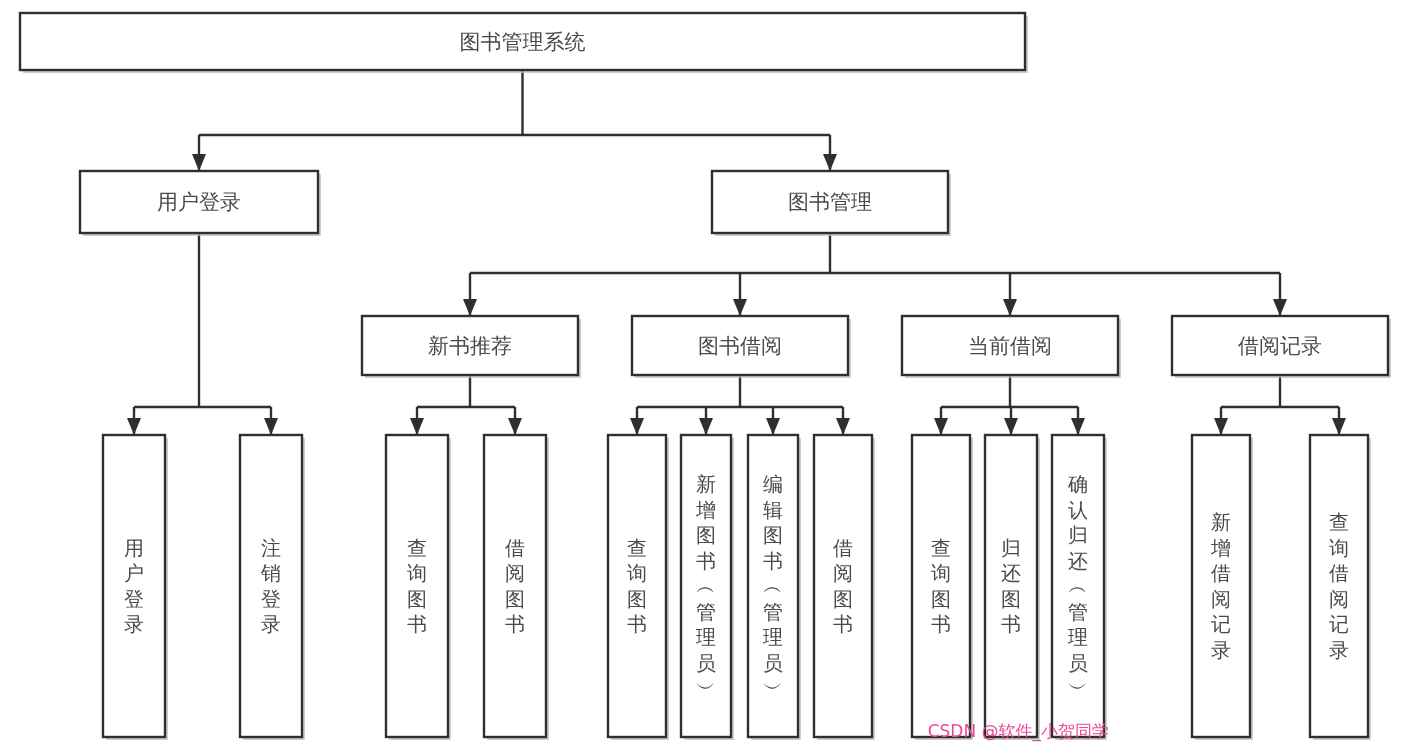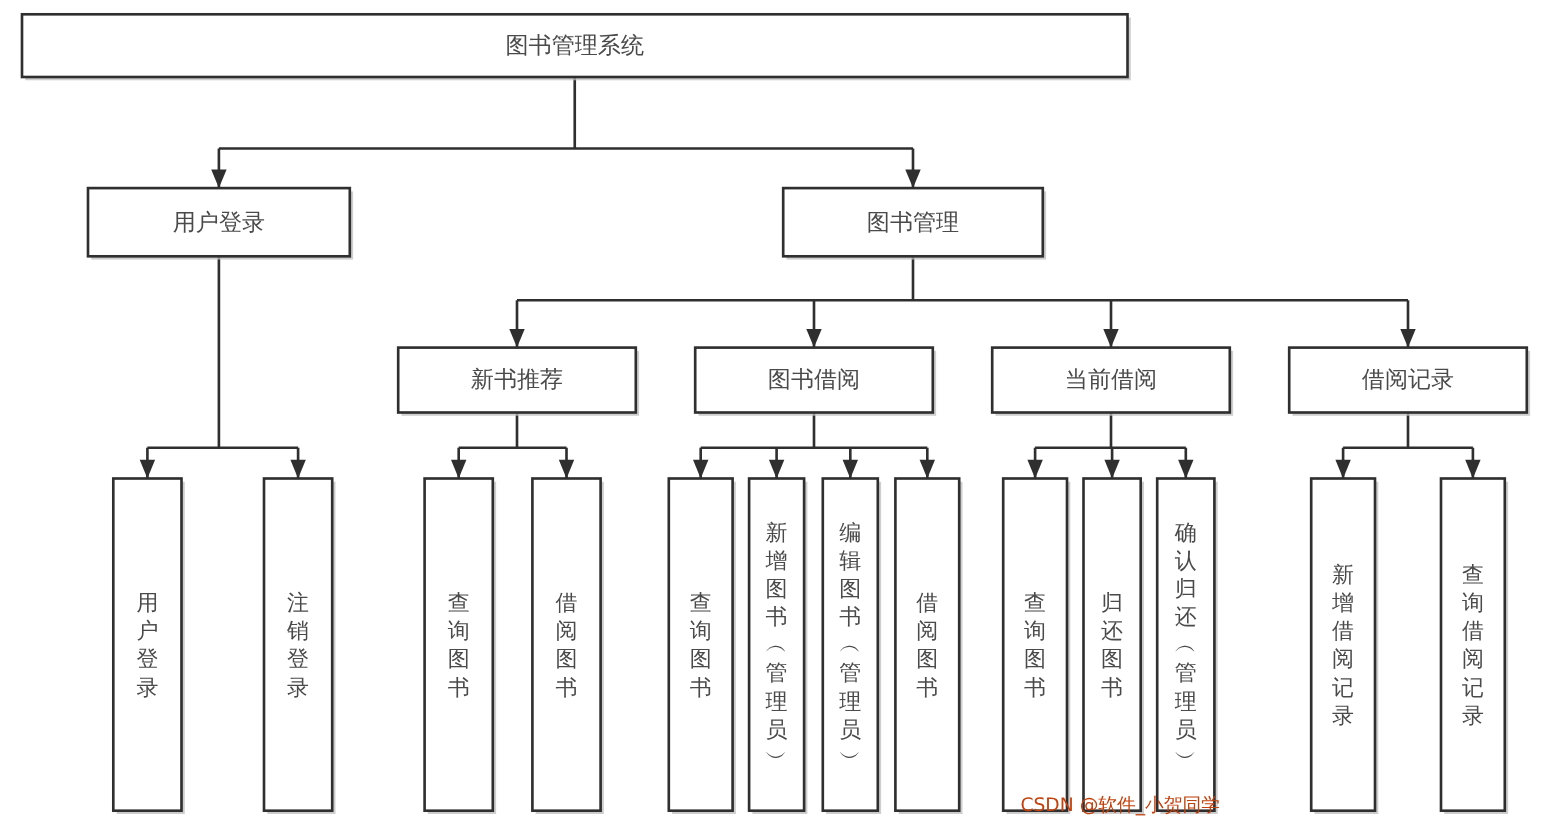--- a/index.html
+++ b/index.html
@@ -23,21 +23,21 @@
   }
   .leaf-label{
     font-family:"DejaVu Sans","Liberation Sans",sans-serif;
     fill:#4a4a4a;font-size:20px;text-anchor:middle;
   }
   .leaf-label tspan{letter-spacing:0px;}
 
   .watermark{
     position:absolute;right:8px;bottom:4px;
     font-family:"DejaVu Sans","Liberation Sans",sans-serif;
-    font-size:17px;color:#c2410c;white-space:nowrap;
+    font-size:17px;color:#ec4899;white-space:nowrap;
     pointer-events:none;user-select:none;
   }
 </style>
 </head>
 <body>
 
 <div id="diagram-root">
   <svg id="tree-svg" viewBox="0 0 1405 747">
     <g id="connectors-layer">
         <line x1="522.5" y1="70" x2="522.5" y2="135" class="connector"></line>

